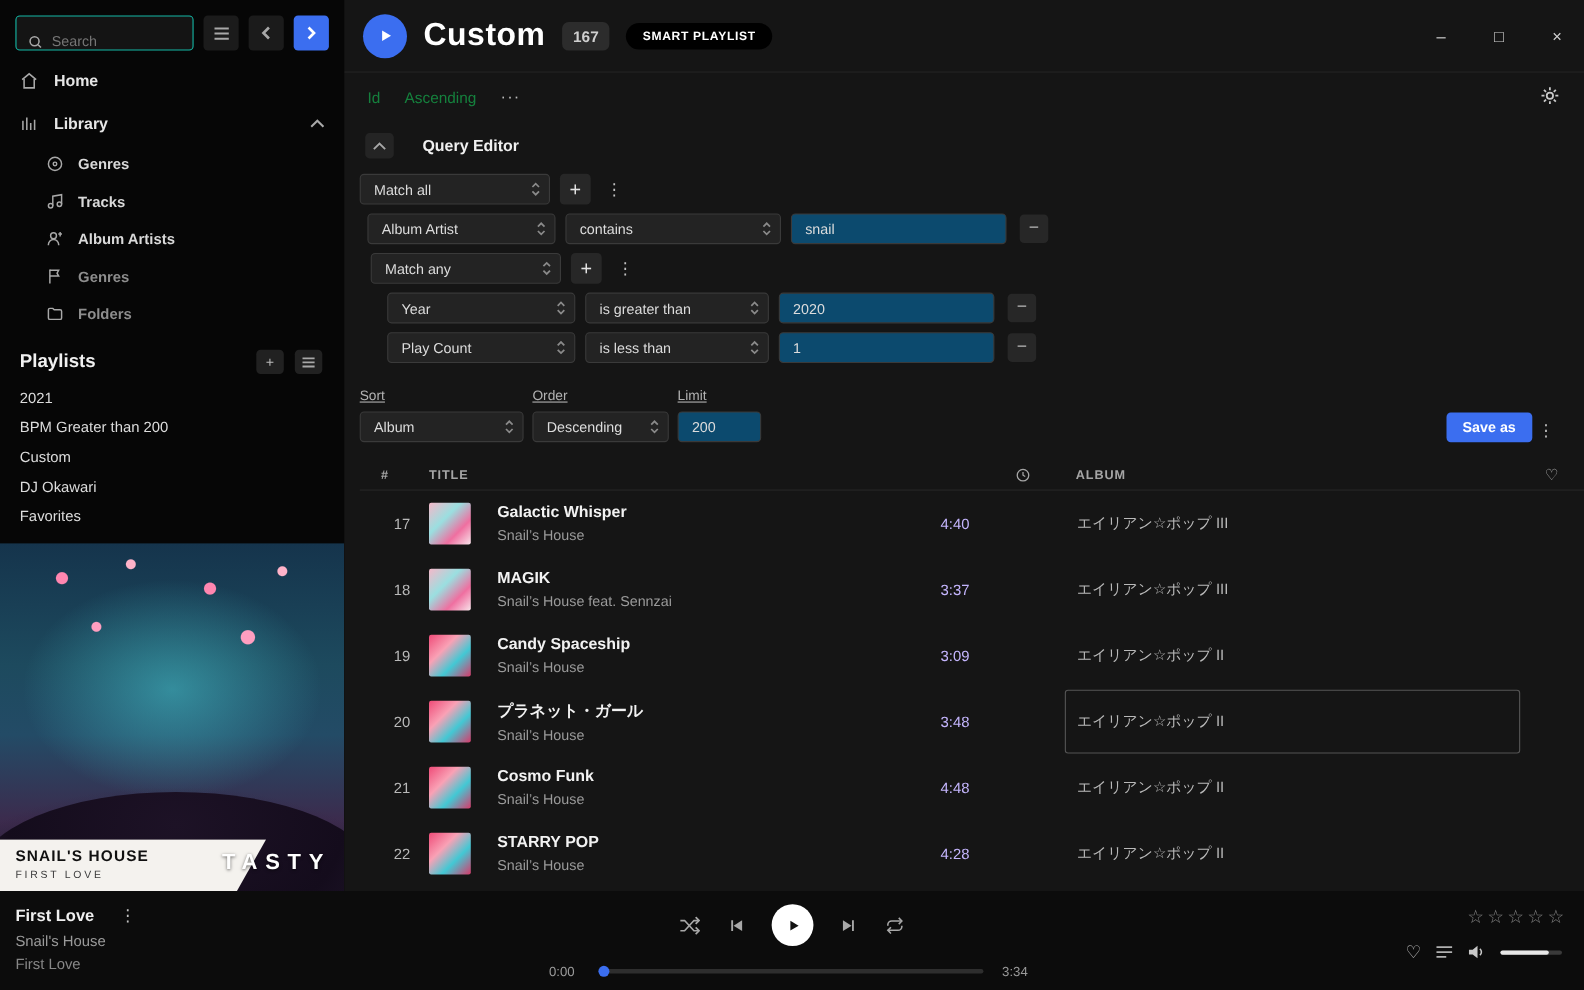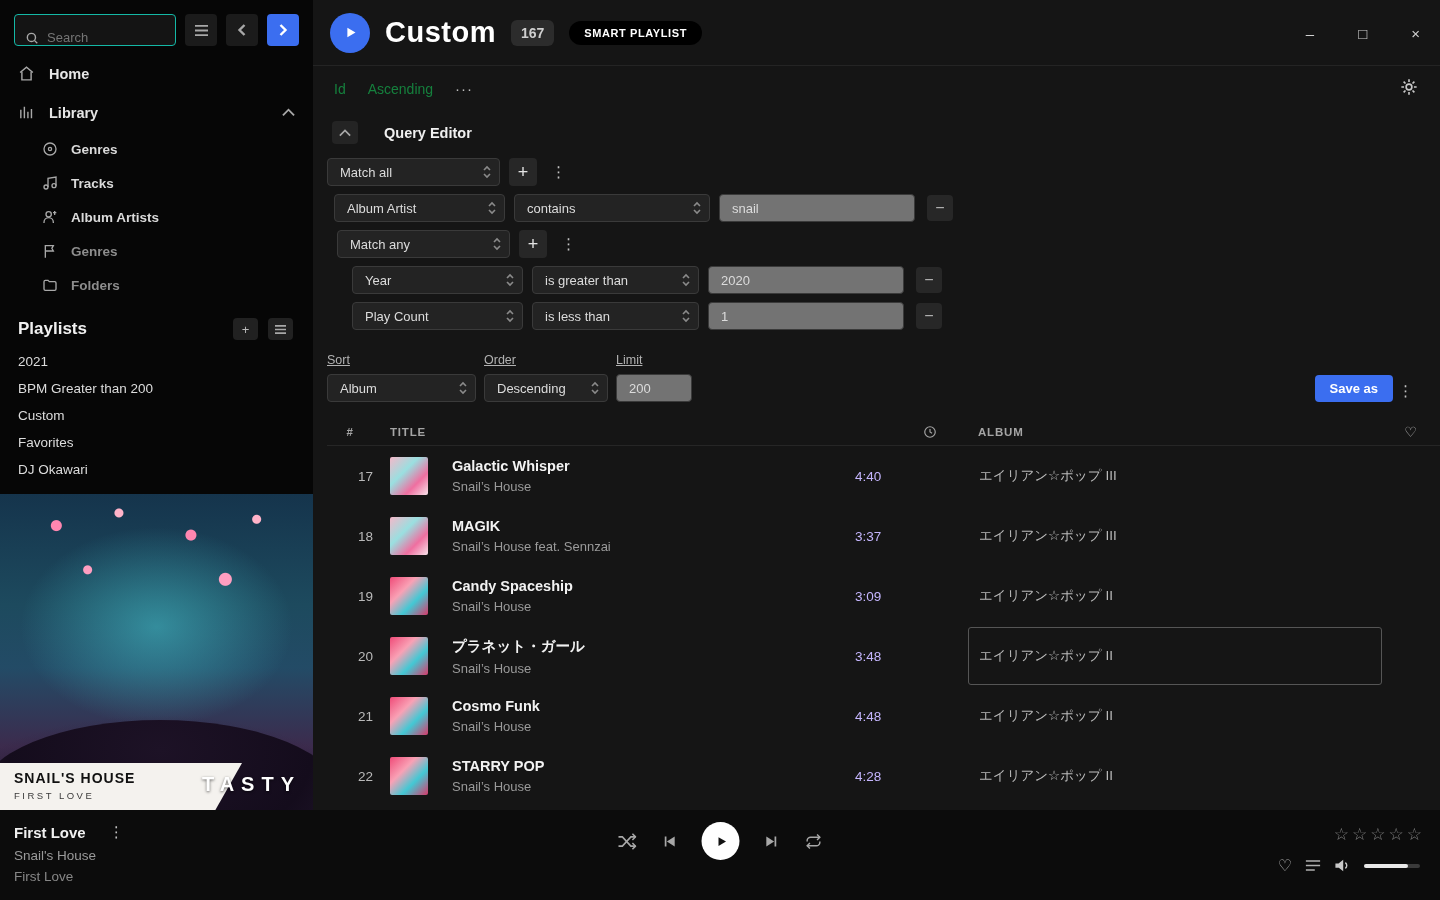--- a/index.html
+++ b/index.html
@@ -67,21 +67,21 @@
 
   .qe-header { display:flex; align-items:center; gap:26px; margin:14px 0 14px 19px; }
   .collapse-btn { width:26px; height:23px; background:#242424; border:none; border-radius:4px; color:#b5b5b5;
     display:flex; align-items:center; justify-content:center; cursor:pointer; }
   .qe-title { font-size:14.5px; font-weight:bold; color:#f0f0f0; }
 
   .q-row { display:flex; align-items:center; gap:9px; margin-bottom:8px; }
   .ml-14{margin-left:14px} .ml-21{margin-left:21px} .ml-24{margin-left:24px} .ml-39{margin-left:39px}
   .select { height:28px; background:#232323; border:1px solid #3a3a3a; border-radius:4px; cursor:pointer;
     display:flex; align-items:center; justify-content:space-between; padding:0 7px 0 12px; font-size:13px; color:#dcdcdc; }
-  .text-input { height:28px; background:#737373; border:1px solid #3a3a3a; border-radius:4px; color:#dcdcdc;
+  .text-input { height:28px; background:#0c4a6e; border:1px solid #3a3a3a; border-radius:4px; color:#dcdcdc;
     font-size:13px; padding:0 12px; outline:none; font-family:inherit; }
   .w173{width:173px}.w171{width:171px}.w168{width:196px}.w167{width:167px}.w149{width:149px}.w124{width:124px}.w76{width:76px}
   .plus-btn { width:28px; height:28px; background:#272727; border:none; border-radius:4px; color:#e4e4e4; font-size:18px;
     display:flex; align-items:center; justify-content:center; cursor:pointer; }
   .minus-btn { width:26px; height:26px; background:#272727; border:none; border-radius:4px; color:#b5b5b5; font-size:16px;
     display:flex; align-items:center; justify-content:center; cursor:pointer; margin-left:3px; }
   .kebab { background:none; border:none; color:#c2c2c2; font-size:15px; padding:0 5px; cursor:pointer; }
 
   .sort-row { position:relative; display:flex; align-items:flex-end; gap:8px; margin:24px 0 0 14px; height:48px; }
   .field-group { display:flex; flex-direction:column; gap:7px; }
@@ -249,22 +249,22 @@
         <span class="ico">
           <svg width="13" height="11" viewBox="0 0 14 12" stroke="currentColor" stroke-width="1.8">
               <path d="M1 2h12M1 6h12M1 10h12"></path>
             </svg>
         </span>
       </button>
     </div>
     <div class="playlist-item">2021</div>
     <div class="playlist-item">BPM Greater than 200</div>
     <div class="playlist-item">Custom</div>
+    <div class="playlist-item">DJ Okawari</div>
     <div class="playlist-item">Favorites</div>
-    <div class="playlist-item">DJ Okawari</div>
 
     <div class="side-art">
       <div class="ribbon">
         <div class="ribbon-artist">SNAIL'S HOUSE</div>
         <div class="ribbon-title">FIRST LOVE</div>
       </div>
       <div class="art-brand">TASTY</div>
     </div>
   </aside>
 
@@ -592,20 +592,27 @@
           <svg width="18" height="17" viewBox="0 0 24 24" fill="none" stroke="currentColor" stroke-width="2">
               <path d="M17 2l4 4-4 4"></path>
               <path d="M3 12v-1a5 5 0 0 1 5-5h13"></path>
               <path d="M7 22l-4-4 4-4"></path>
               <path d="M21 12v1a5 5 0 0 1-5 5H3"></path>
             </svg>
         </span>
       </button>
     </div>
 
+    <div class="progress-row">
+      <span class="time">0:00</span>
+      <div class="bar">
+        <div class="knob"></div>
+      </div>
+      <span class="time right">3:34</span>
+    </div>
 
     <div class="rating">☆☆☆☆☆</div>
 
     <div class="right-controls">
       <span class="heart-glyph">♡</span>
       <span class="ico">
         <svg width="16" height="13" viewBox="0 0 18 14" stroke="#b0b0b0" stroke-width="1.8" fill="none">
             <path d="M1 2h16M1 7h16M1 12h10"></path>
           </svg>
       </span>

